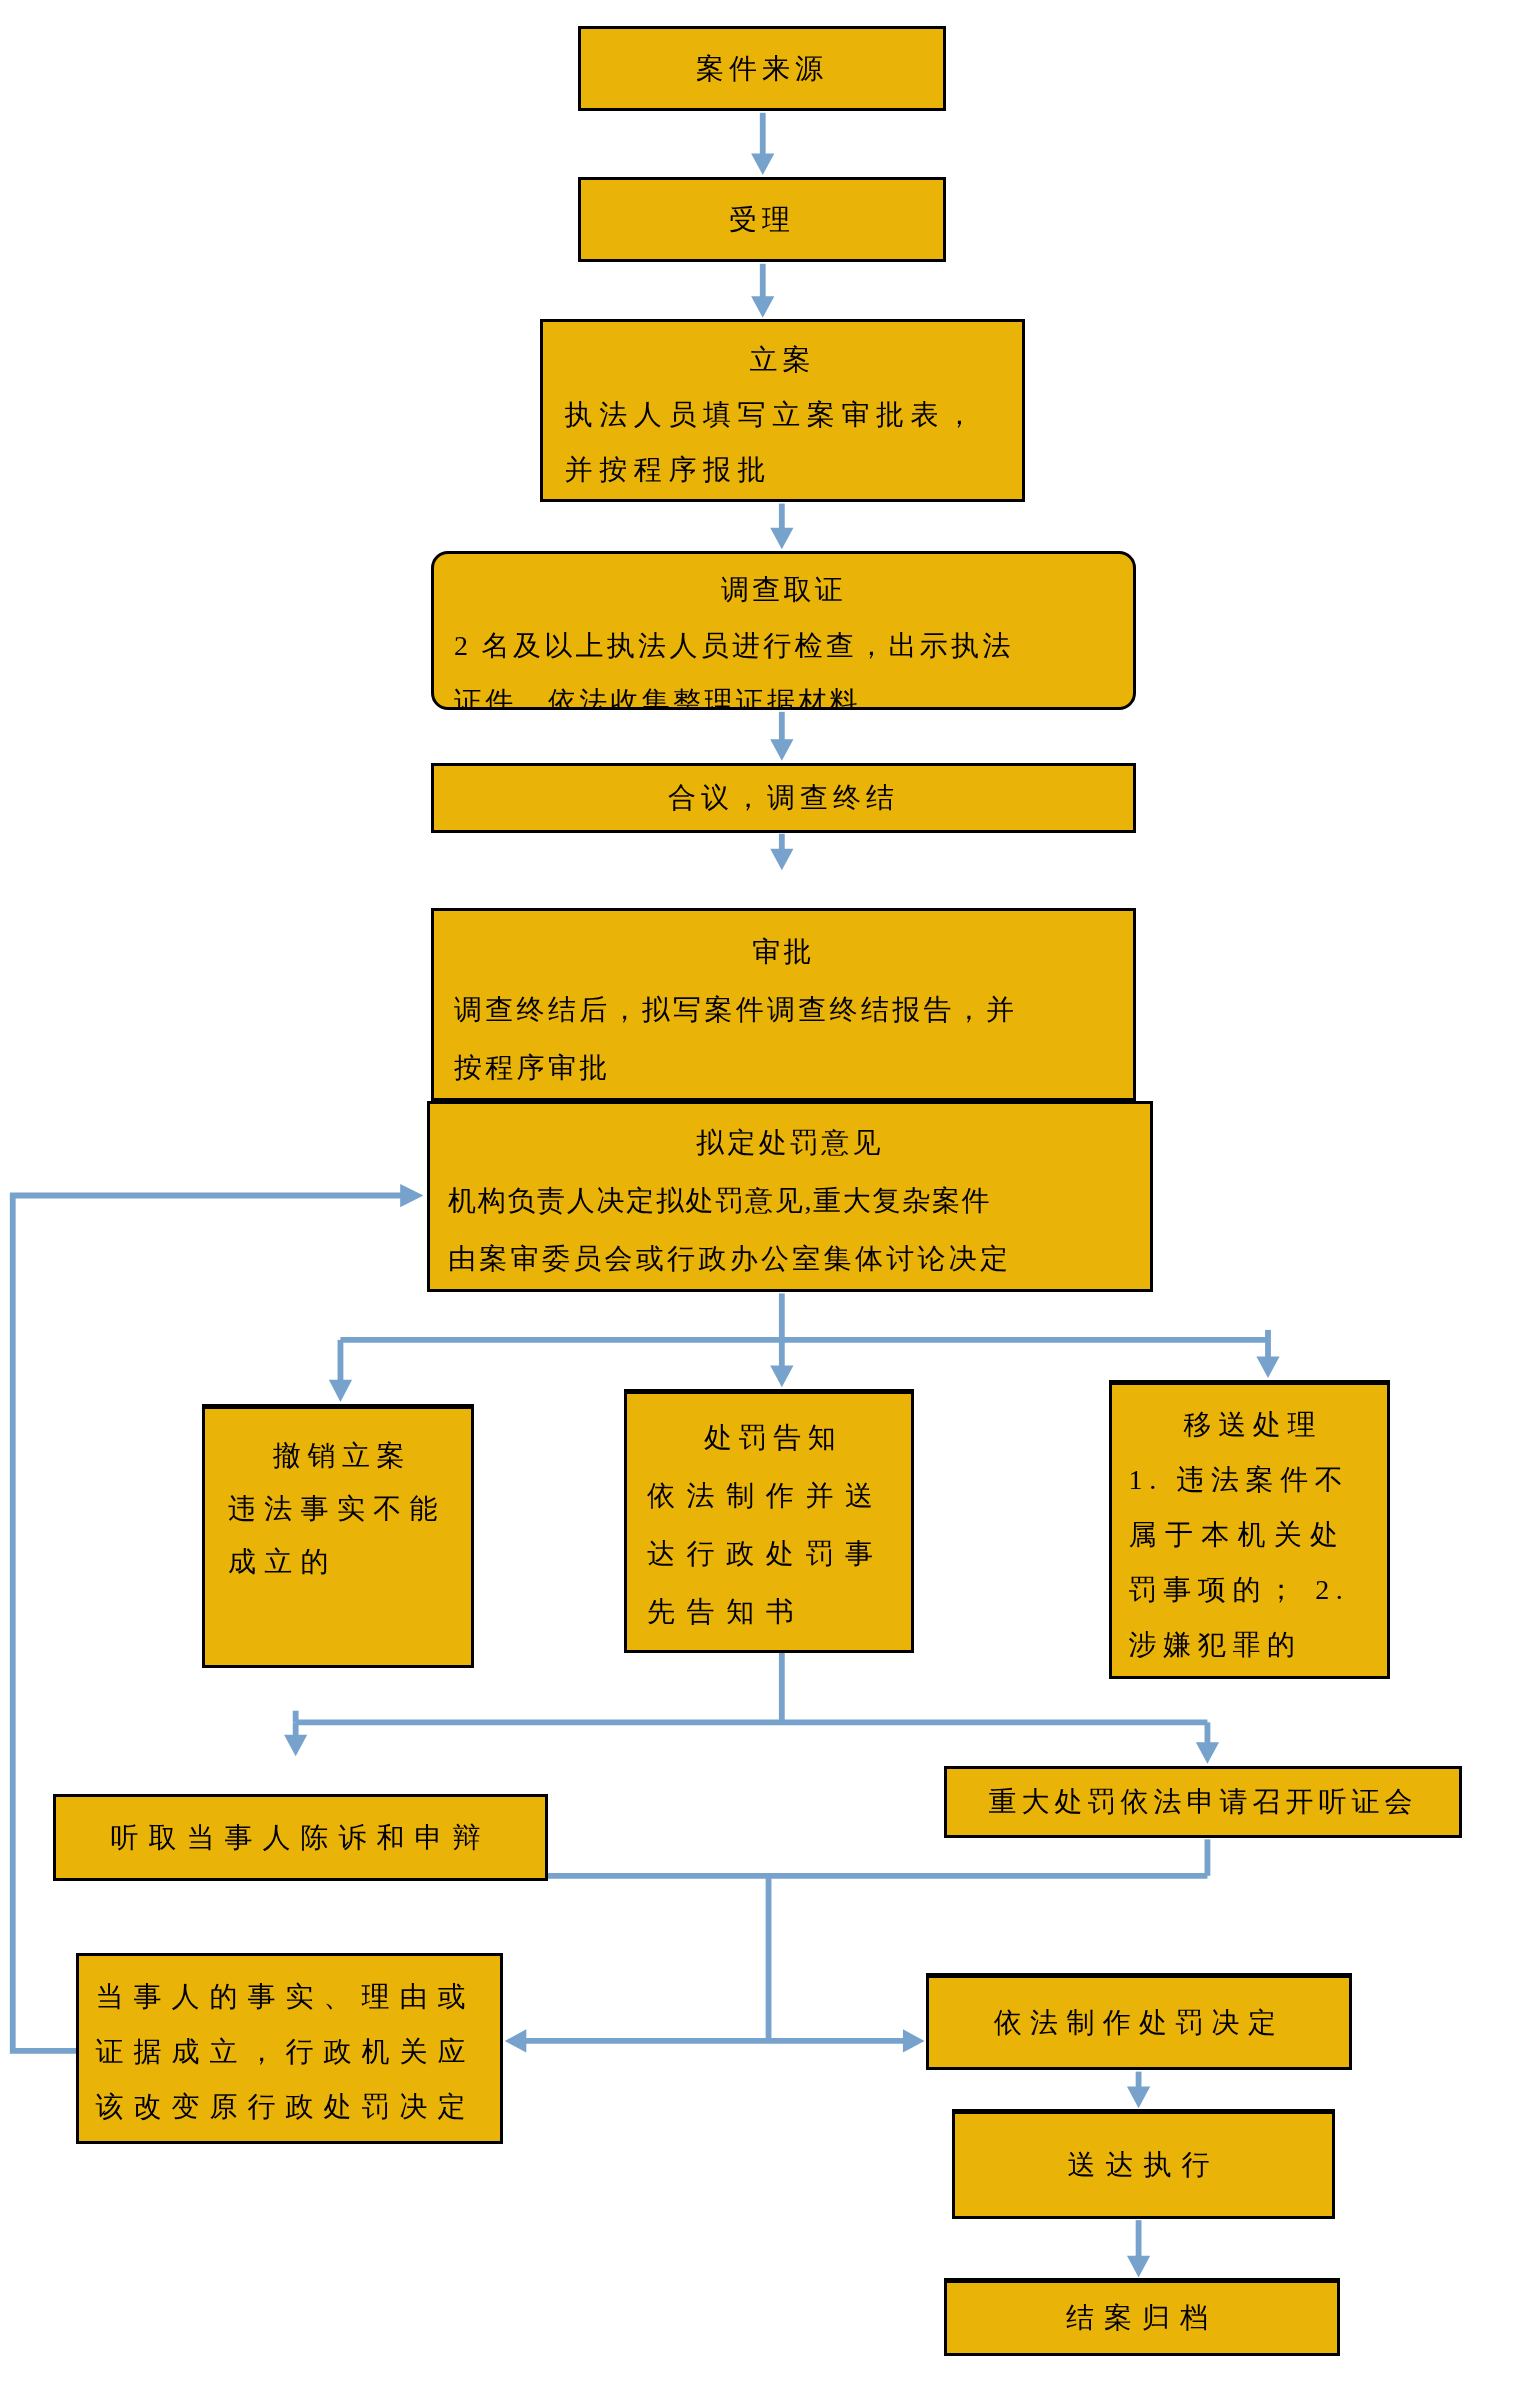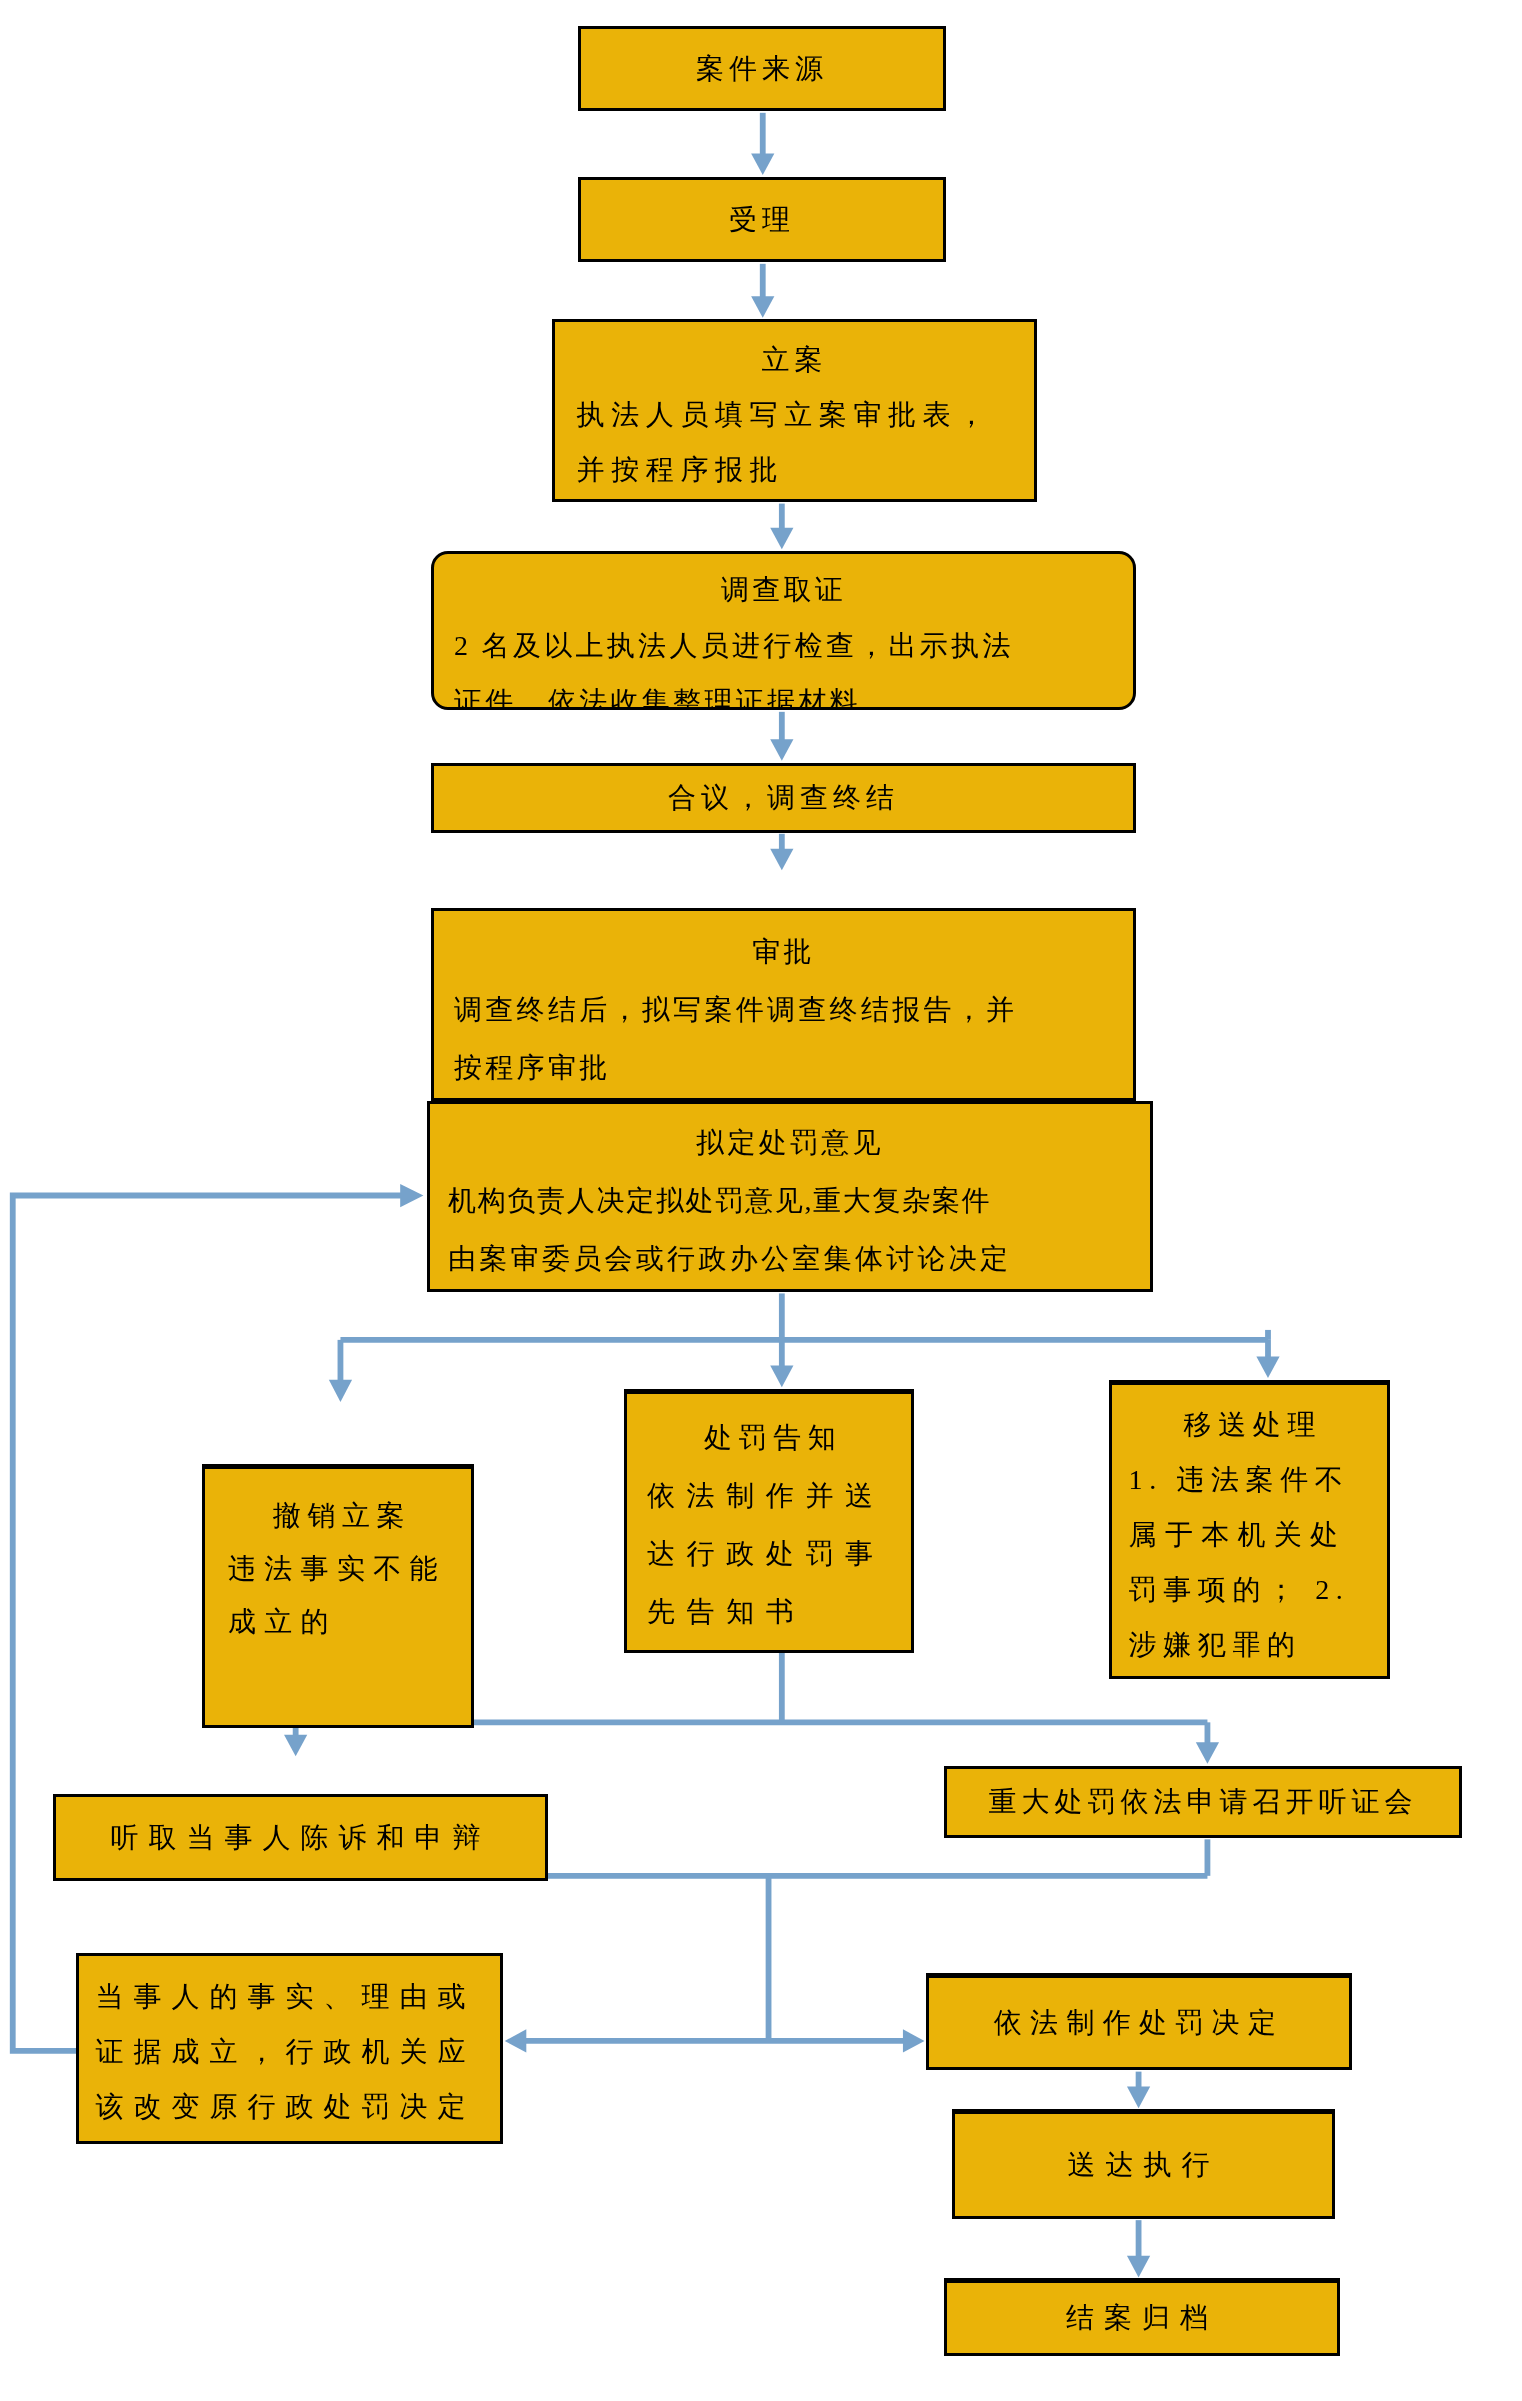--- a/index.html
+++ b/index.html
@@ -13,30 +13,30 @@
   .ln{display:block;white-space:nowrap;}
   .t{text-align:center;}           
   .b{text-align:left;}             
   .sp2{letter-spacing:1.7px}.sp4{letter-spacing:3.3px}.sp6{letter-spacing:5px}
   .sp8{letter-spacing:6.6px}.sp10{letter-spacing:8.3px}.sp12{letter-spacing:10px}
   .sp14{letter-spacing:11.6px}
 
   
   #n-case   {left:578px; top:26px;  width:368px;height:85px;}
   #n-accept {left:578px; top:177px; width:368px;height:85px;}
-  #n-filing {left:540px; top:319px; width:485px;height:183px;padding:10px 21.6px 0 21.6px;margin-left:12px;}
+  #n-filing {left:540px; top:319px; width:485px;height:183px;padding:10px 21.6px 0 21.6px;}
   #n-filing .ln{line-height:55px;}
   #n-invest {left:431px; top:551px; width:705px;height:159px;padding:8.3px 20px 0 20px;border-radius:17px;}
   #n-invest .ln{line-height:56px;}
   #n-delib  {left:431px; top:763px; width:705px;height:70px;}
   #n-appr   {left:431px; top:908px;width:705px;height:193px;padding:11.6px 20px 0 20px;}
   #n-appr .ln{line-height:58px;}
   #n-draft  {left:427px; top:1101px;width:726px;height:191px;padding:10px 18px 0 18px;}
   #n-draft .ln{line-height:58px;}
-  #n-revoke {left:202px; top:1464px;width:272px;height:264px;padding:20px 15px 0 23px;}
+  #n-revoke {left:202px; top:1404px;width:272px;height:264px;padding:20px 15px 0 23px;}
   #n-revoke .ln{line-height:53px;}
   #n-notice {left:624px; top:1389px;width:290px;height:264px;padding:15px 11.6px 0 20px;}
   #n-notice .ln{line-height:58px;}
   #n-trans  {left:1074px;top:1380px;width:281px;height:299px;padding:11.6px 10px 0 16.6px;margin-left:35px;}
   #n-trans .ln{line-height:55px;}
   #n-hear   {left:53px;  top:1758px;width:495px;height:87px;margin-top:36px;}
   #n-hrng   {left:944px;top:1766px;width:518px;height:72px;}
   #n-change {left:76px;  top:1953px;width:427px;height:191px;padding:13.3px 6.6px 0 16.6px;}
   #n-change .ln{line-height:55px;}
   #n-make   {left:926px;top:1973px;width:426px;height:97px;}

